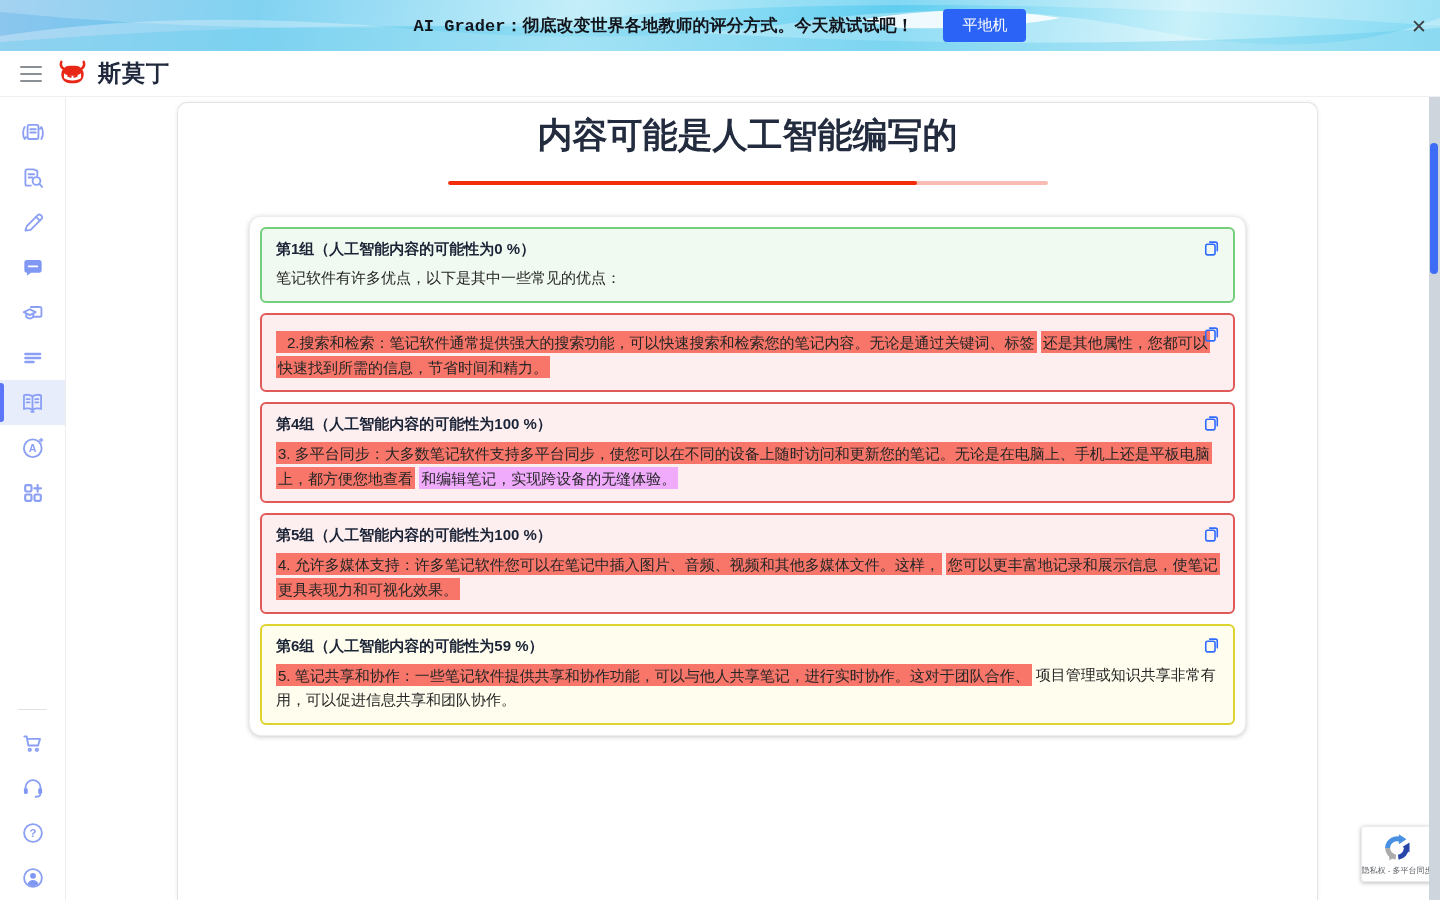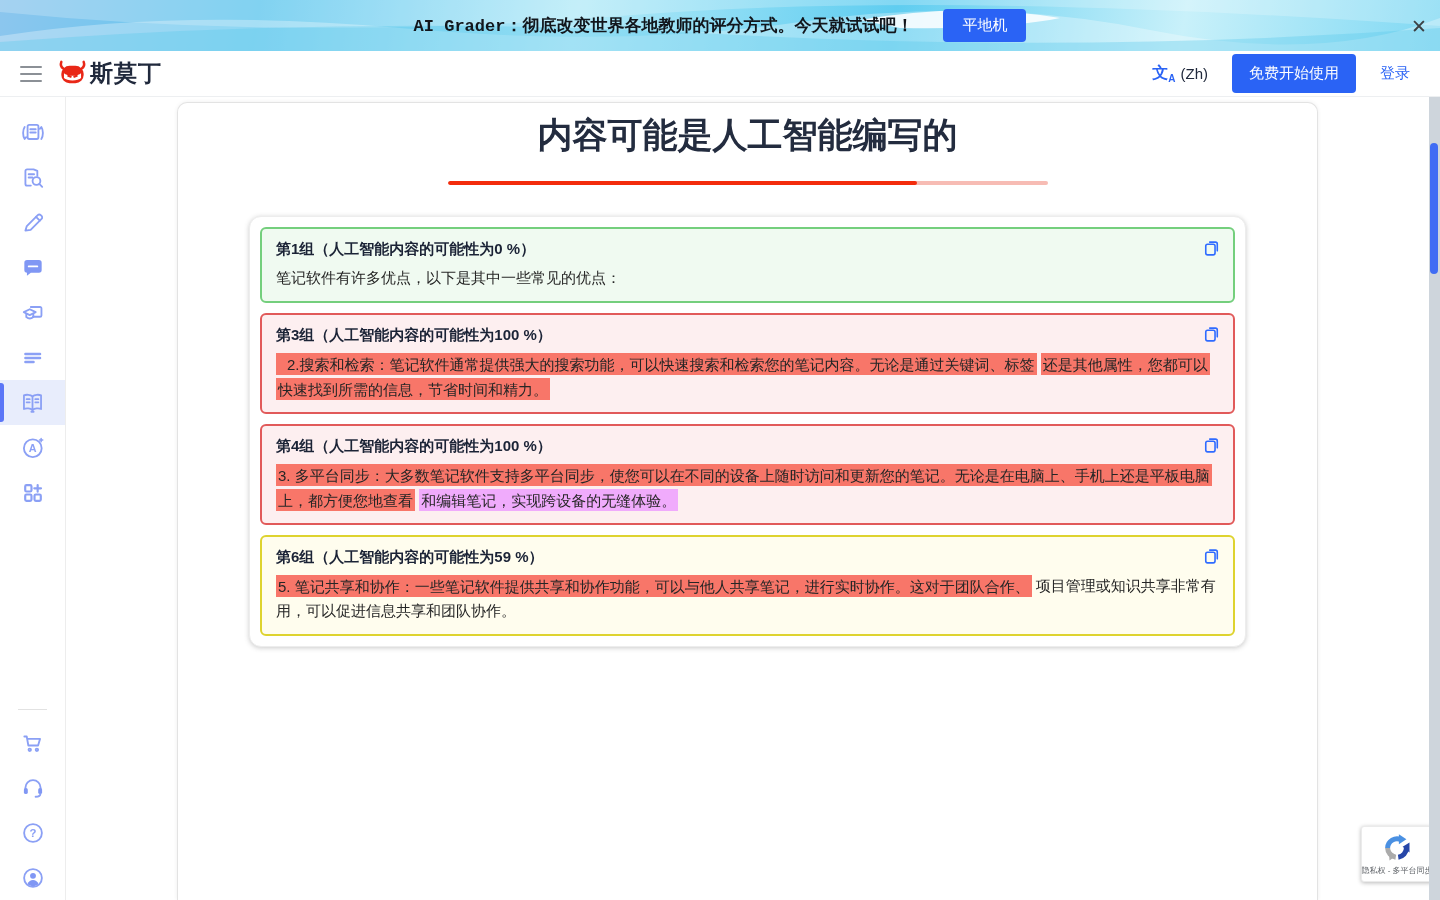--- a/index.html
+++ b/index.html
@@ -16,21 +16,21 @@
     color:#fff; font-size:15px; font-weight:500; cursor:pointer; }
   .banner-close { position:absolute; z-index:2; right:13px; top:50%; transform:translateY(-50%);
     background:none; border:none; font-size:19px; color:#3c4043; cursor:pointer; line-height:1; }
 
   
   .header { height:46px; background:#fff; border-bottom:1px solid #edeff1;
     display:flex; align-items:center; padding:0 16px; position:relative; z-index:5; }
   .menu-btn { width:22px; height:16px; display:flex; flex-direction:column; justify-content:space-between;
     background:none; border:none; cursor:pointer; margin:0 14px 0 4px; }
   .menu-btn span { display:block; height:2px; background:#8b9096; border-radius:1px; }
-  .brand { display:flex; align-items:center; gap:1px; }
+  .brand { display:flex; align-items:center; gap:9px; }
   .brand-name { font-size:23px; font-weight:700; color:#20293c; letter-spacing:1px; }
   .header-right { margin-left:auto; display:flex; align-items:center; gap:24px; }
   .lang { display:flex; align-items:center; gap:5px; cursor:pointer; }
   .lang-glyph { font-size:16px; font-weight:700; position:relative; }
   .lang-glyph sub { font-size:10px; font-weight:700; }
   .lang-label { font-size:15px; color:#20293c; }
   .cta-btn { border:none; border-radius:4px; color:#fff; font-size:15px; padding:10px 17px; cursor:pointer; }
   .login-link { font-size:15px; text-decoration:none; margin-right:14px; cursor:pointer; }
 
   
@@ -99,28 +99,20 @@
     <svg width="33" height="28" viewBox="0 0 34 28">
       <path d="M5.5 1.5C4.3 4.6 5.2 7 7.8 8.6" stroke="#e92717" stroke-width="2.6" fill="none" stroke-linecap="round"></path>
       <path d="M28.5 1.5C29.7 4.6 28.8 7 26.2 8.6" stroke="#e92717" stroke-width="2.6" fill="none" stroke-linecap="round"></path>
       <rect x="5.5" y="5.5" width="23" height="18" rx="8.5" fill="#e92717"></rect>
       <path d="M8.2 13.2c3 3.4 14.6 3.4 17.6 0v5c-3 3.2-14.6 3.2-17.6 0z" fill="#ffffff"></path>
       <path d="M12 14.6l4.4 1.3-.8 2.2-4-1.6z" fill="#e92717"></path>
       <path d="M22 14.6l-4.4 1.3.8 2.2 4-1.6z" fill="#e92717"></path>
     </svg>
     <span class="brand-name">斯莫丁</span>
   </div>
-  <div class="header-right">
-    <div class="lang">
-      <span class="lang-glyph" style="color: rgb(42, 99, 245);"><span>文</span><sub>A</sub></span>
-      <span class="lang-label">(Zh)</span>
-    </div>
-    <button class="cta-btn" style="background: rgb(42, 99, 245);">免费开始使用</button>
-    <a class="login-link" style="color: rgb(42, 99, 245);">登录</a>
-  </div>
 </div>
 
 <div class="sidebar">
   <div class="side-item">
     <svg class="sicon" width="26" height="26" viewBox="0 0 24 24">
       <rect x="7" y="4.5" width="10" height="13" rx="1.5"></rect>
         <path d="M9.5 8.5h5M9.5 11.5h5"></path>
       <path d="M4.3 6.5c-1.9 2.8-1.9 8.2 0 11l1.4-1.6M19.7 17.5c1.9-2.8 1.9-8.2 0-11l-1.4 1.6"></path>
     </svg>
   </div>
@@ -226,41 +218,50 @@
       <svg width="16" height="19" viewBox="0 0 20 22">
         <path d="M7.2 4.3h7.1a2.3 2.3 0 0 1 2.3 2.3v8.6" fill="none" stroke="#2f6bff" stroke-width="2" stroke-linecap="round"></path>
         <rect x="2.2" y="7" width="11.6" height="13.2" rx="2.2" fill="none" stroke="#2f6bff" stroke-width="2"></rect>
       </svg>
     </button>
     <div class="group-body"><span>笔记软件有许多优点，以下是其中一些常见的优点：</span></div>
   </div>
 
 
   <div class="group-card" style="border-color: rgb(225, 90, 90); background: rgb(253, 239, 240);">
-    <div class="group-title">第3组（人工智能内容的可能性为100 %）</div>
     <button class="copy-btn">
       <svg width="16" height="19" viewBox="0 0 20 22">
         <path d="M7.2 4.3h7.1a2.3 2.3 0 0 1 2.3 2.3v8.6" fill="none" stroke="#2f6bff" stroke-width="2" stroke-linecap="round"></path>
         <rect x="2.2" y="7" width="11.6" height="13.2" rx="2.2" fill="none" stroke="#2f6bff" stroke-width="2"></rect>
       </svg>
     </button>
     <div class="group-body"><span class="hl" style="background: rgb(248, 118, 105); padding-left: 11px;">2.搜索和检索：笔记软件通常提供强大的搜索功能，可以快速搜索和检索您的笔记内容。无论是通过关键词、标签</span> <span class="hl" style="background: rgb(248, 118, 105);">还是其他属性，您都可以快速找到所需的信息，节省时间和精力。</span></div>
   </div>
 
   <div class="group-card" style="border-color: rgb(225, 90, 90); background: rgb(253, 239, 240);">
     <div class="group-title">第4组（人工智能内容的可能性为100 %）</div>
     <button class="copy-btn">
       <svg width="16" height="19" viewBox="0 0 20 22">
         <path d="M7.2 4.3h7.1a2.3 2.3 0 0 1 2.3 2.3v8.6" fill="none" stroke="#2f6bff" stroke-width="2" stroke-linecap="round"></path>
         <rect x="2.2" y="7" width="11.6" height="13.2" rx="2.2" fill="none" stroke="#2f6bff" stroke-width="2"></rect>
       </svg>
     </button>
     <div class="group-body"><span class="hl" style="background: rgb(248, 118, 105);">3. 多平台同步：大多数笔记软件支持多平台同步，使您可以在不同的设备上随时访问和更新您的笔记。无论是在电脑上、手机上还是平板电脑上，都方便您地查看</span> <span class="hl" style="background: #f0abfc;">和编辑笔记，实现跨设备的无缝体验。</span></div>
   </div>
 
+  <div class="group-card" style="border-color: rgb(225, 90, 90); background: rgb(253, 239, 240);">
+    <div class="group-title">第5组（人工智能内容的可能性为100 %）</div>
+    <button class="copy-btn">
+      <svg width="16" height="19" viewBox="0 0 20 22">
+        <path d="M7.2 4.3h7.1a2.3 2.3 0 0 1 2.3 2.3v8.6" fill="none" stroke="#2f6bff" stroke-width="2" stroke-linecap="round"></path>
+        <rect x="2.2" y="7" width="11.6" height="13.2" rx="2.2" fill="none" stroke="#2f6bff" stroke-width="2"></rect>
+      </svg>
+    </button>
+    <div class="group-body"><span class="hl" style="background: rgb(248, 118, 105);">4. 允许多媒体支持：许多笔记软件您可以在笔记中插入图片、音频、视频和其他多媒体文件。这样，</span> <span class="hl" style="background: rgb(248, 118, 105);">您可以更丰富地记录和展示信息，使笔记更具表现力和可视化效果。</span></div>
+  </div>
 
   <div class="group-card" style="border-color: rgb(222, 211, 47); background: rgb(255, 253, 238);">
     <div class="group-title">第6组（人工智能内容的可能性为59 %）</div>
     <button class="copy-btn">
       <svg width="16" height="19" viewBox="0 0 20 22">
         <path d="M7.2 4.3h7.1a2.3 2.3 0 0 1 2.3 2.3v8.6" fill="none" stroke="#2f6bff" stroke-width="2" stroke-linecap="round"></path>
         <rect x="2.2" y="7" width="11.6" height="13.2" rx="2.2" fill="none" stroke="#2f6bff" stroke-width="2"></rect>
       </svg>
     </button>
     <div class="group-body"><span class="hl" style="background: rgb(248, 118, 105);">5. 笔记共享和协作：一些笔记软件提供共享和协作功能，可以与他人共享笔记，进行实时协作。这对于团队合作、</span> <span>项目管理或知识共享非常有用，可以促进信息共享和团队协作。</span></div>

